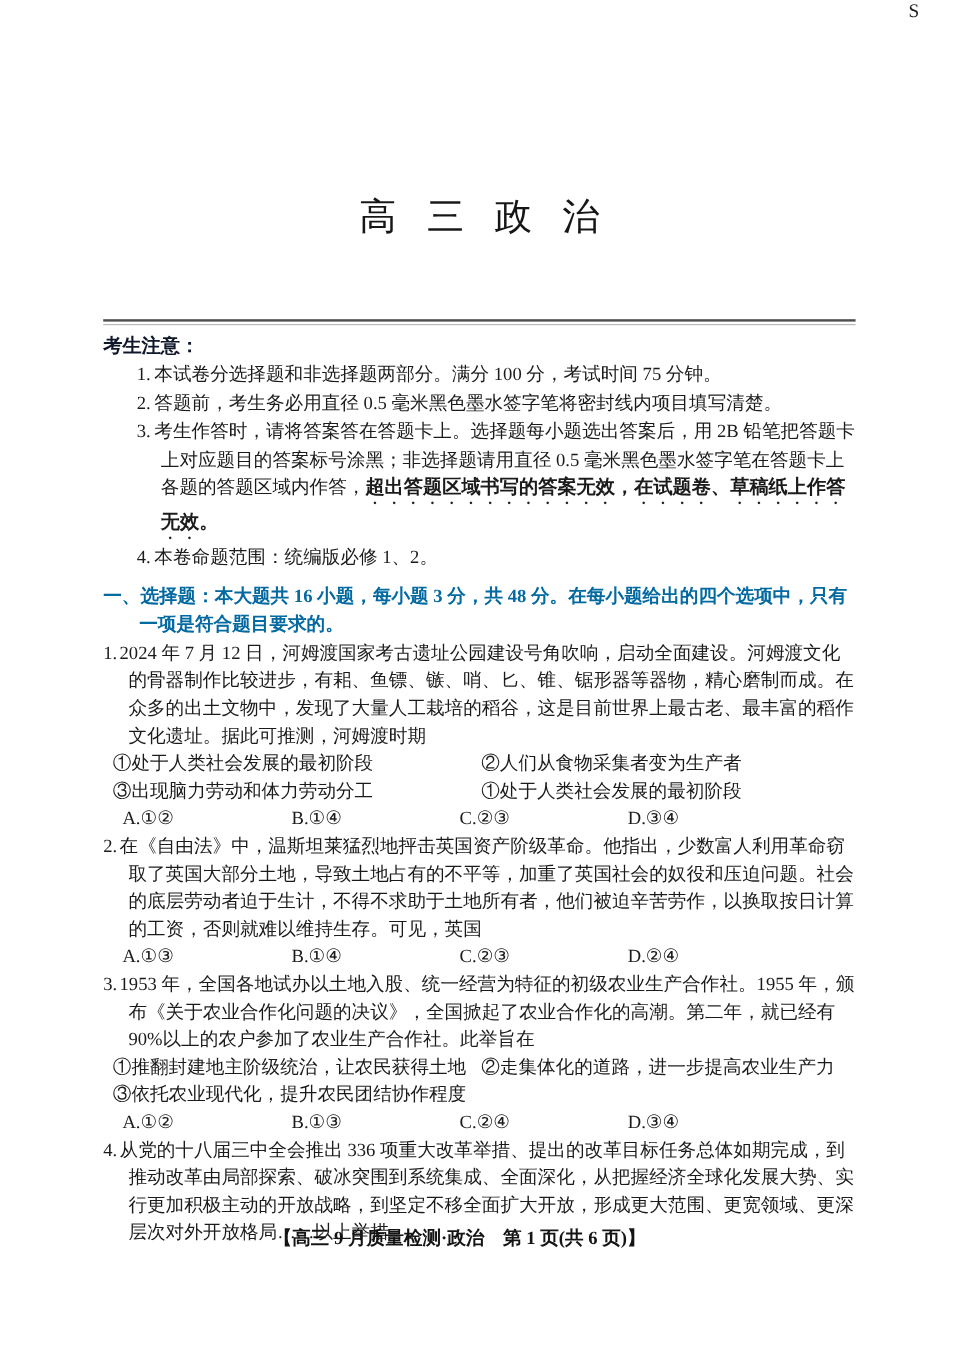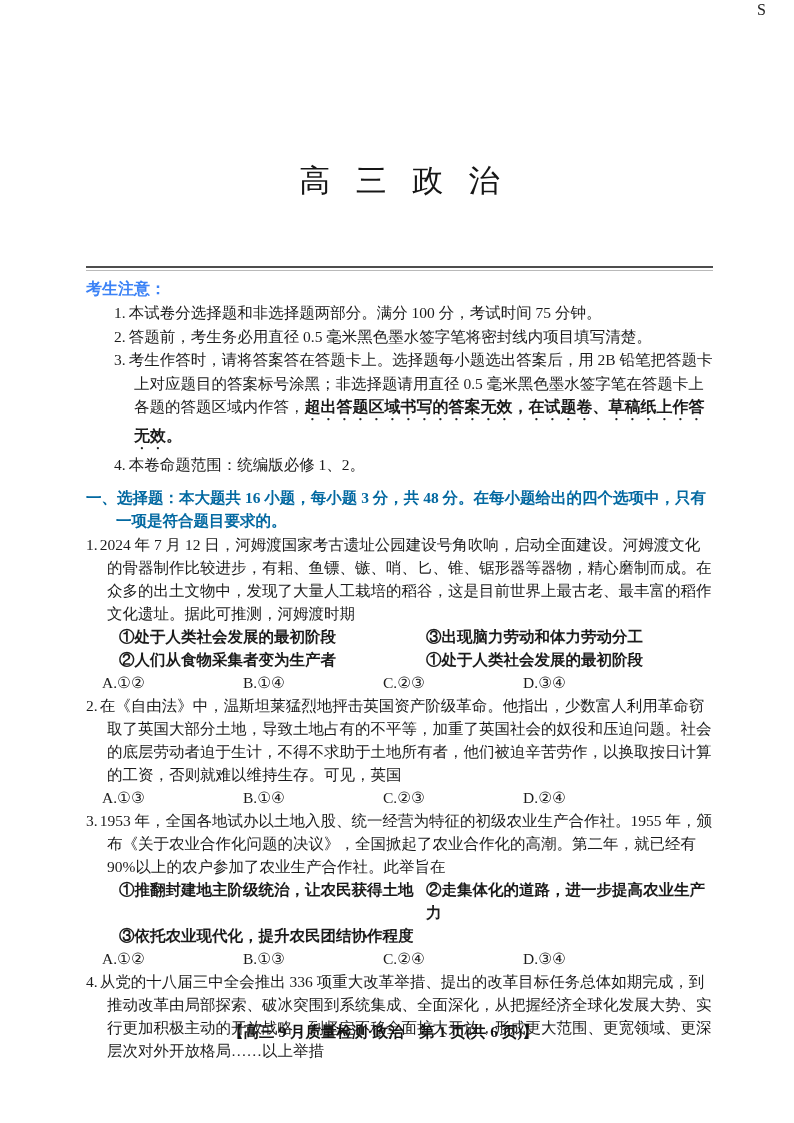--- a/index.html
+++ b/index.html
@@ -39,21 +39,21 @@
     margin-top: 64px;
     height: 2px;
     border-top: 2px solid #4e4e4e;
     border-bottom: 1px solid #b9b9b9;
   }
   .notice-heading {
     margin-top: 6px;
     font-weight: 700;
     font-size: 16px;
     line-height: 24px;
-    color: #3b82f6;
+    color: #0f172a;
   }
   .note {
     margin-left: 28px;
     padding-left: 20px;
     text-indent: -20px;
     font-size: 15.5px;
     line-height: 23.5px;
   }
   .note .num {
     margin-right: 3px;
@@ -80,24 +80,23 @@
     line-height: 23px;
   }
   .stem {
     padding-left: 21px;
     text-indent: -21px;
   }
   .stem .qnum {
     margin-right: 2px;
   }
   .opts {
-    margin-left: 33px;
+    margin-left: 8px;
     display: grid;
     grid-template-columns: 307px auto;
-    font-weight: bold;
   }
   .answers {
     margin-left: 16px;
     width: 464px;
     display: flex;
     justify-content: space-between;
     gap: 33px;
   }
   .footer {
     position: absolute;
@@ -147,22 +146,22 @@
     </div>
 
     <div class="section-heading">一、选择题：本大题共 16 小题，每小题 3 分，共 48 分。在每小题给出的四个选项中，只有一项是符合题目要求的。</div>
 
     <div class="question">
       <div class="stem">
         <span class="qnum">1.</span><span>2024 年 7 月 12 日，河姆渡国家考古遗址公园建设号角吹响，启动全面建设。河姆渡文化的骨器制作比较进步，有耜、鱼镖、镞、哨、匕、锥、锯形器等器物，精心磨制而成。在众多的出土文物中，发现了大量人工栽培的稻谷，这是目前世界上最古老、最丰富的稻作文化遗址。据此可推测，河姆渡时期</span>
       </div>
       <div class="opts">
         <span>①处于人类社会发展的最初阶段</span>
+        <span>②人们从食物采集者变为生产者</span>
         <span>③出现脑力劳动和体力劳动分工</span>
-        <span>②人们从食物采集者变为生产者</span>
         <span>①处于人类社会发展的最初阶段</span>
       </div>
       <div class="answers">
         <span>A.①②</span>
         <span>B.①④</span>
         <span>C.②③</span>
         <span>D.③④</span>
       </div>
     </div>
 

